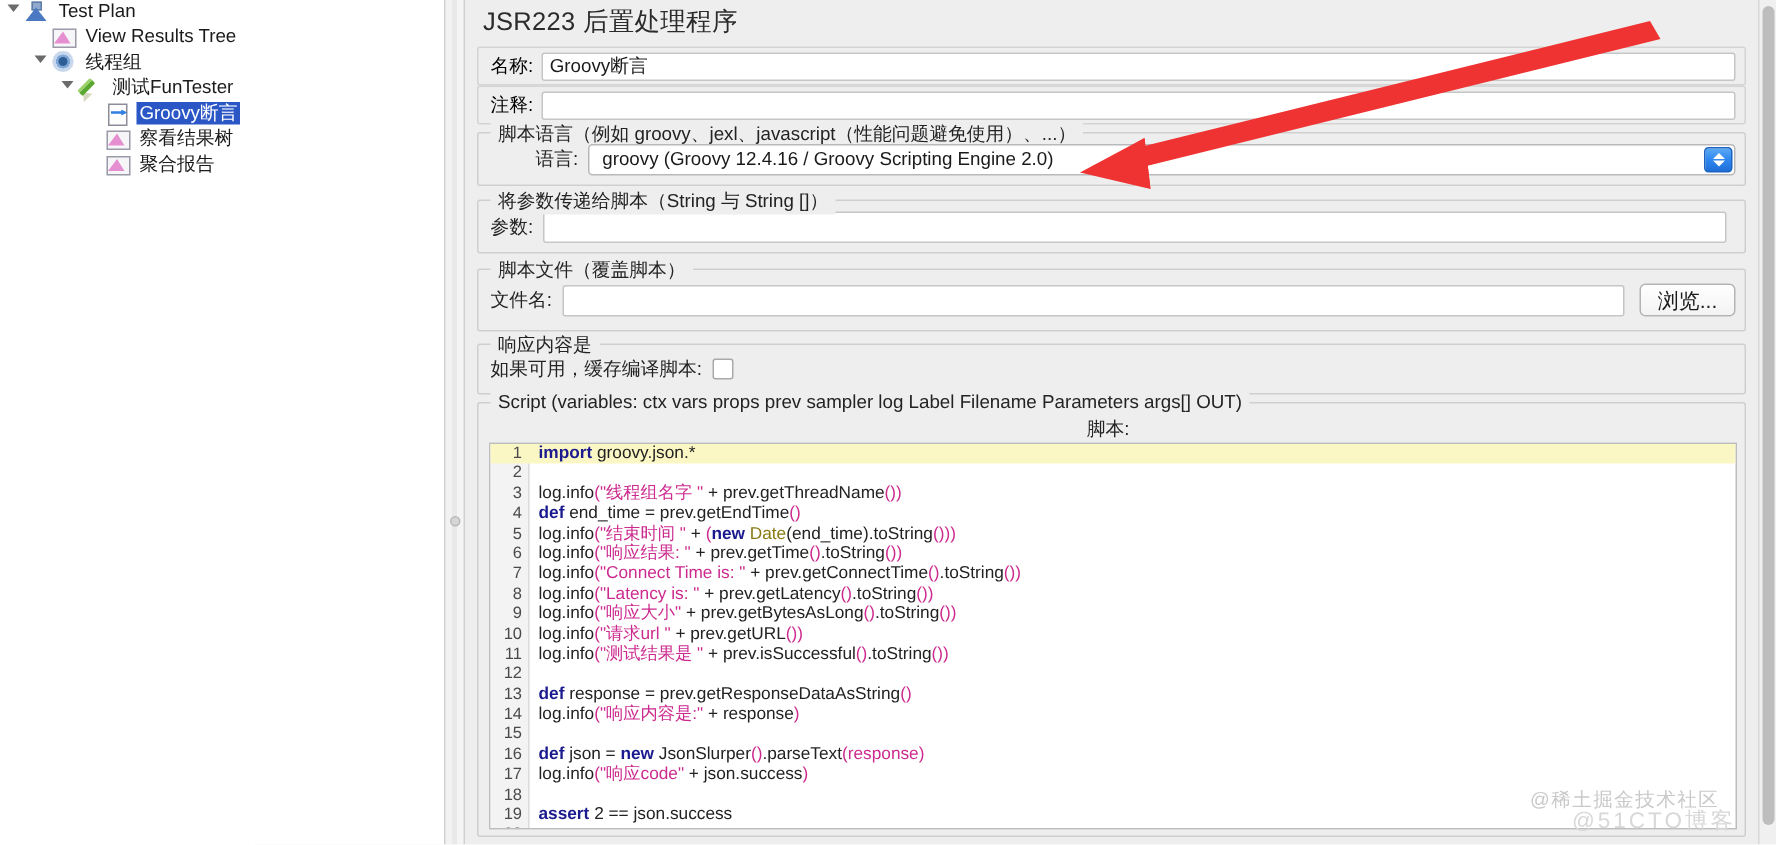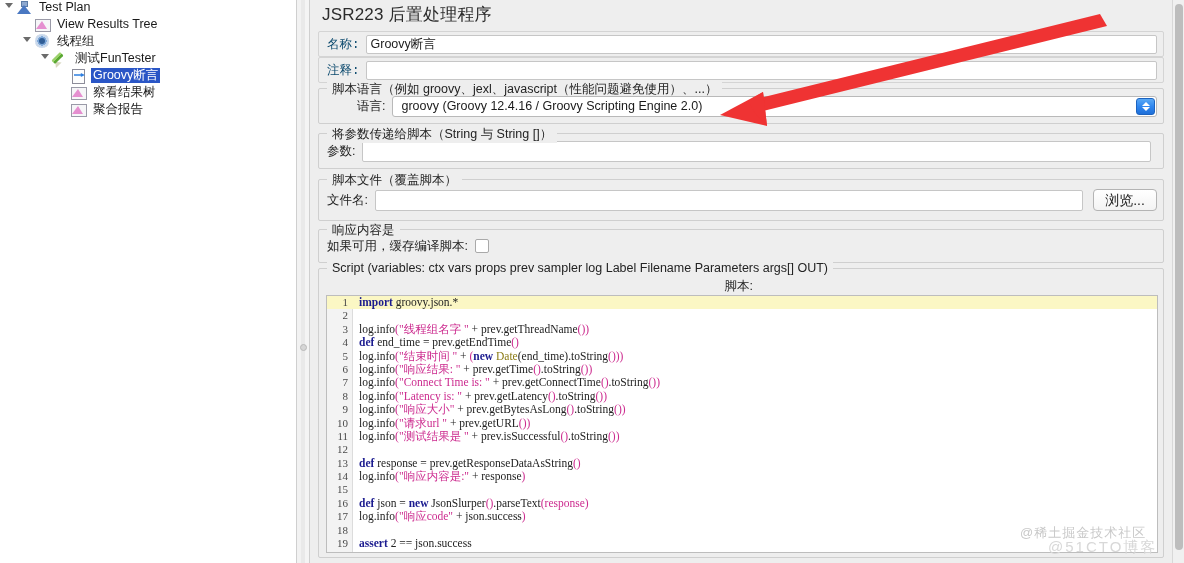--- a/index.html
+++ b/index.html
@@ -145,22 +145,21 @@
     height: 26px;
     background: #eeeeee;
     border: 1px solid #d4d4d4;
     border-radius: 2px;
     display: flex; align-items: center;
   }
   .field-row .flabel {
     flex: 0 0 auto;
     padding: 0 6px 0 8px;
     font-size: 12.5px;
-    color: #0c4a6e;
-    font-family: Liberation Mono, monospace;
+    color: #000000;
   }
   .textbox {
     flex: 1 1 auto;
     height: 19px;
     background: #ffffff;
     border: 1px solid #c6c6c6;
     border-radius: 2px;
     font-size: 12.5px;
     line-height: 17px;
     padding: 0 4px;
@@ -275,21 +274,21 @@
     position: absolute; right: 410px; top: 9px;
     font-size: 12.5px; color: #232323;
   }
   #code-area {
     position: absolute;
     left: 7px; top: 26px;
     width: 832px; height: 258px;
     background: #ffffff;
     border: 1px solid #bdbdbd;
     overflow: hidden;
-    font-family: Liberation Serif, serif;
+    font-family: Liberation Sans, sans-serif;
     font-size: 11.5px;
   }
   .gutter {
     position: absolute; left: 0; top: 0;
     width: 26px; height: 100%;
     background: #f3f3f3;
     border-right: 1px solid #dcdcdc;
   }
   .codelines {
     position: absolute; left: 0; top: 0;

